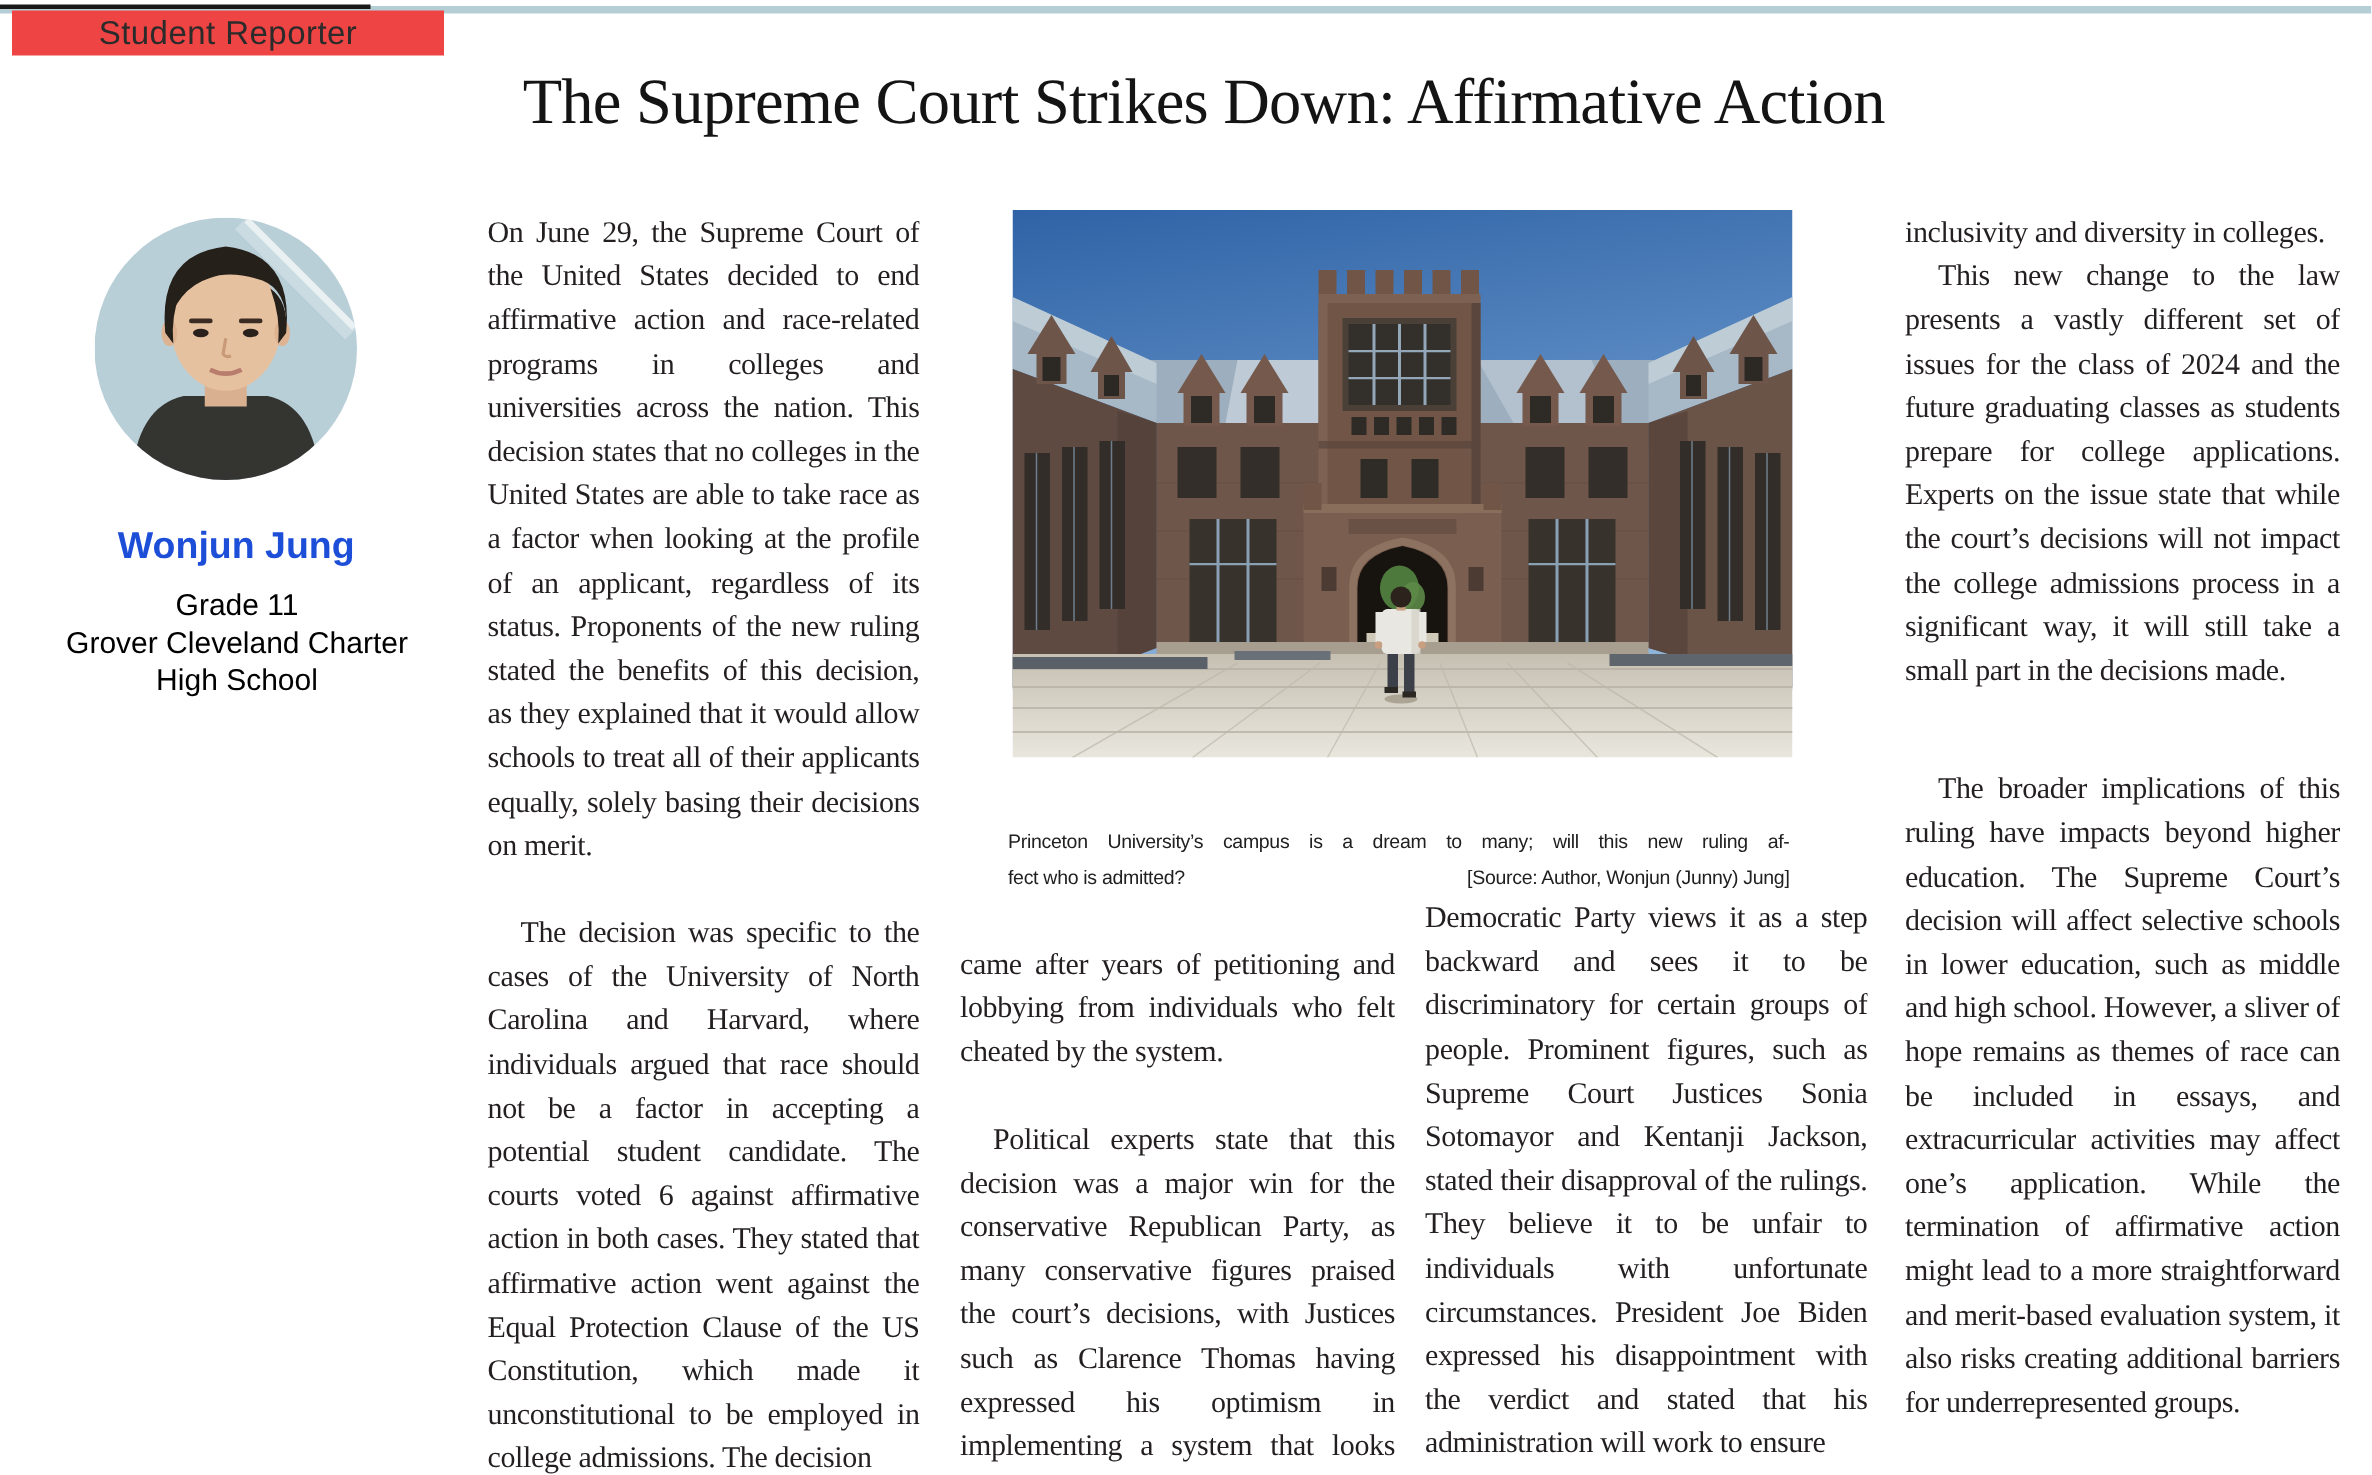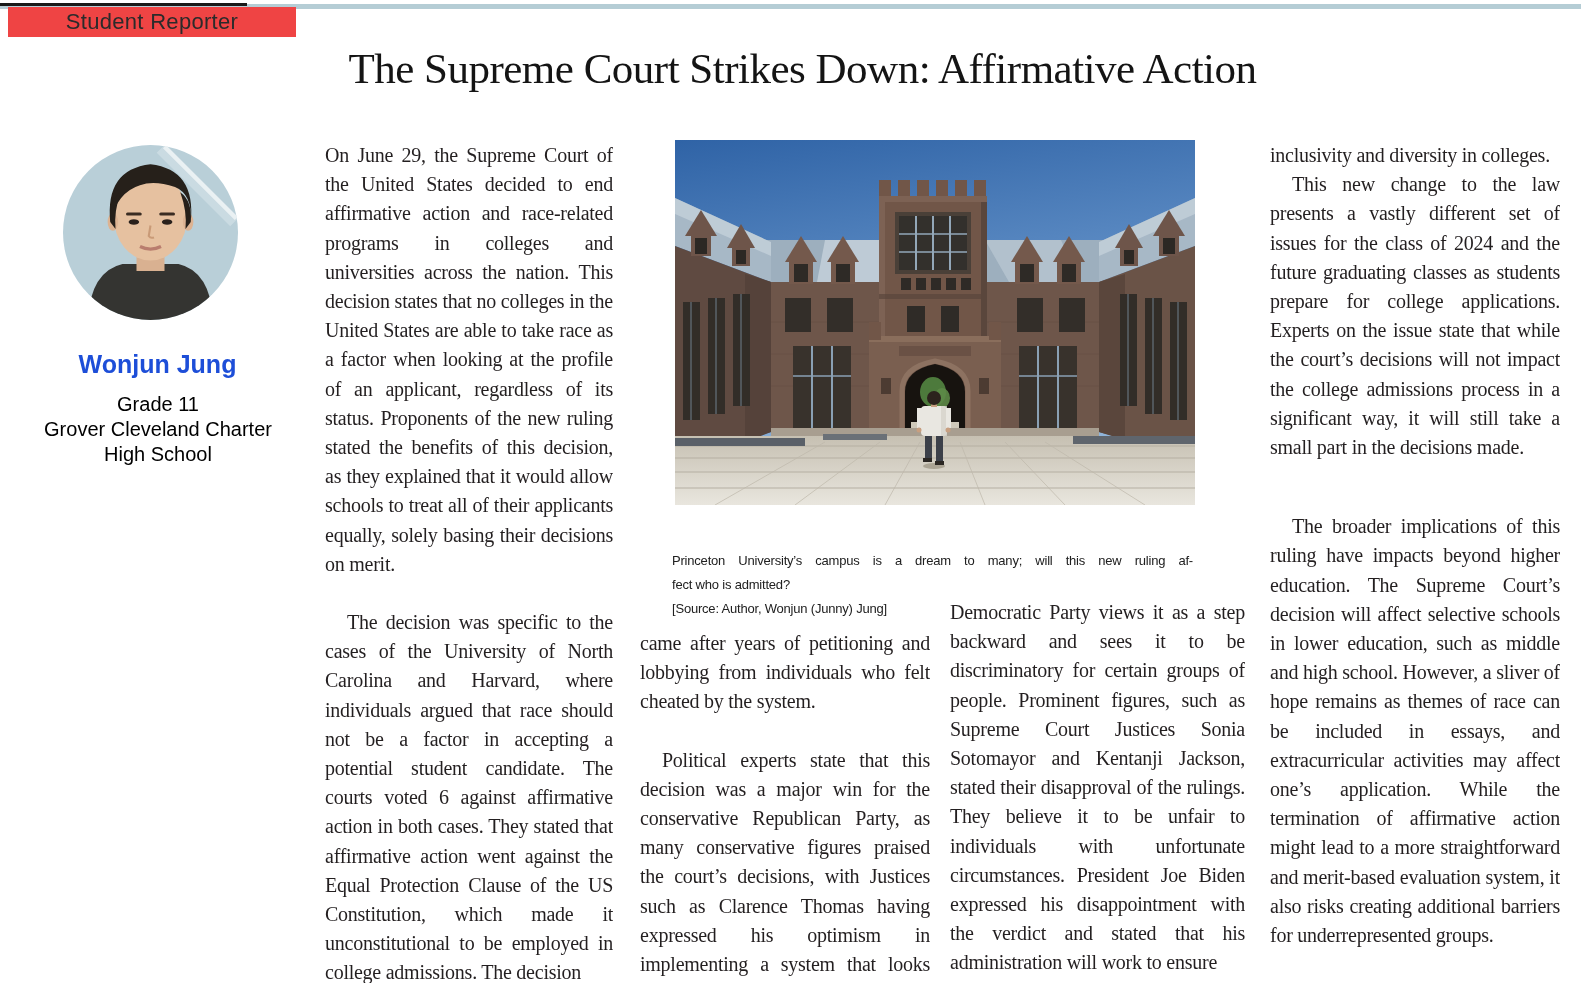--- a/index.html
+++ b/index.html
@@ -22,21 +22,21 @@
         font-family:"Liberation Sans",sans-serif;font-weight:bold;font-size:25px;color:#1d4ed8;}
   .author-meta{position:absolute;left:28px;top:392px;width:260px;text-align:center;
         font-family:"Liberation Sans",sans-serif;font-size:20px;line-height:25px;color:#000000;}
 
   
   .photo{position:absolute;left:675px;top:140px;width:520px;height:365px;margin:0;}
   .photo svg{display:block;width:100%;height:100%;}
   .caption{position:absolute;left:672px;top:512px;width:521px;
         font-family:"Liberation Sans",sans-serif;font-size:13px;line-height:24px;color:#202020;letter-spacing:-.2px;margin-top:37px;}
   .cap-line1{text-align:justify;text-align-last:justify;}
-  .cap-line2{display:flex;justify-content:space-between;flex-direction:column;}
+  .cap-line2{display:flex;justify-content:space-between;}
 
   
   .col{position:absolute;overflow:hidden;font-size:20px;line-height:29.2px;letter-spacing:-.25px;}
   .col1{left:325px;top:141px;width:288px;height:842px;}
   .col2{left:640px;top:629px;width:290px;height:385px;}
   .col3{left:950px;top:598px;width:295px;height:385px;}
   .col4{left:1270px;top:141px;width:290px;height:842px;}
   .para{margin:0;text-align:justify;}
   .para.indent{text-indent:22px;}
   .para.gap{margin-top:29px;}

